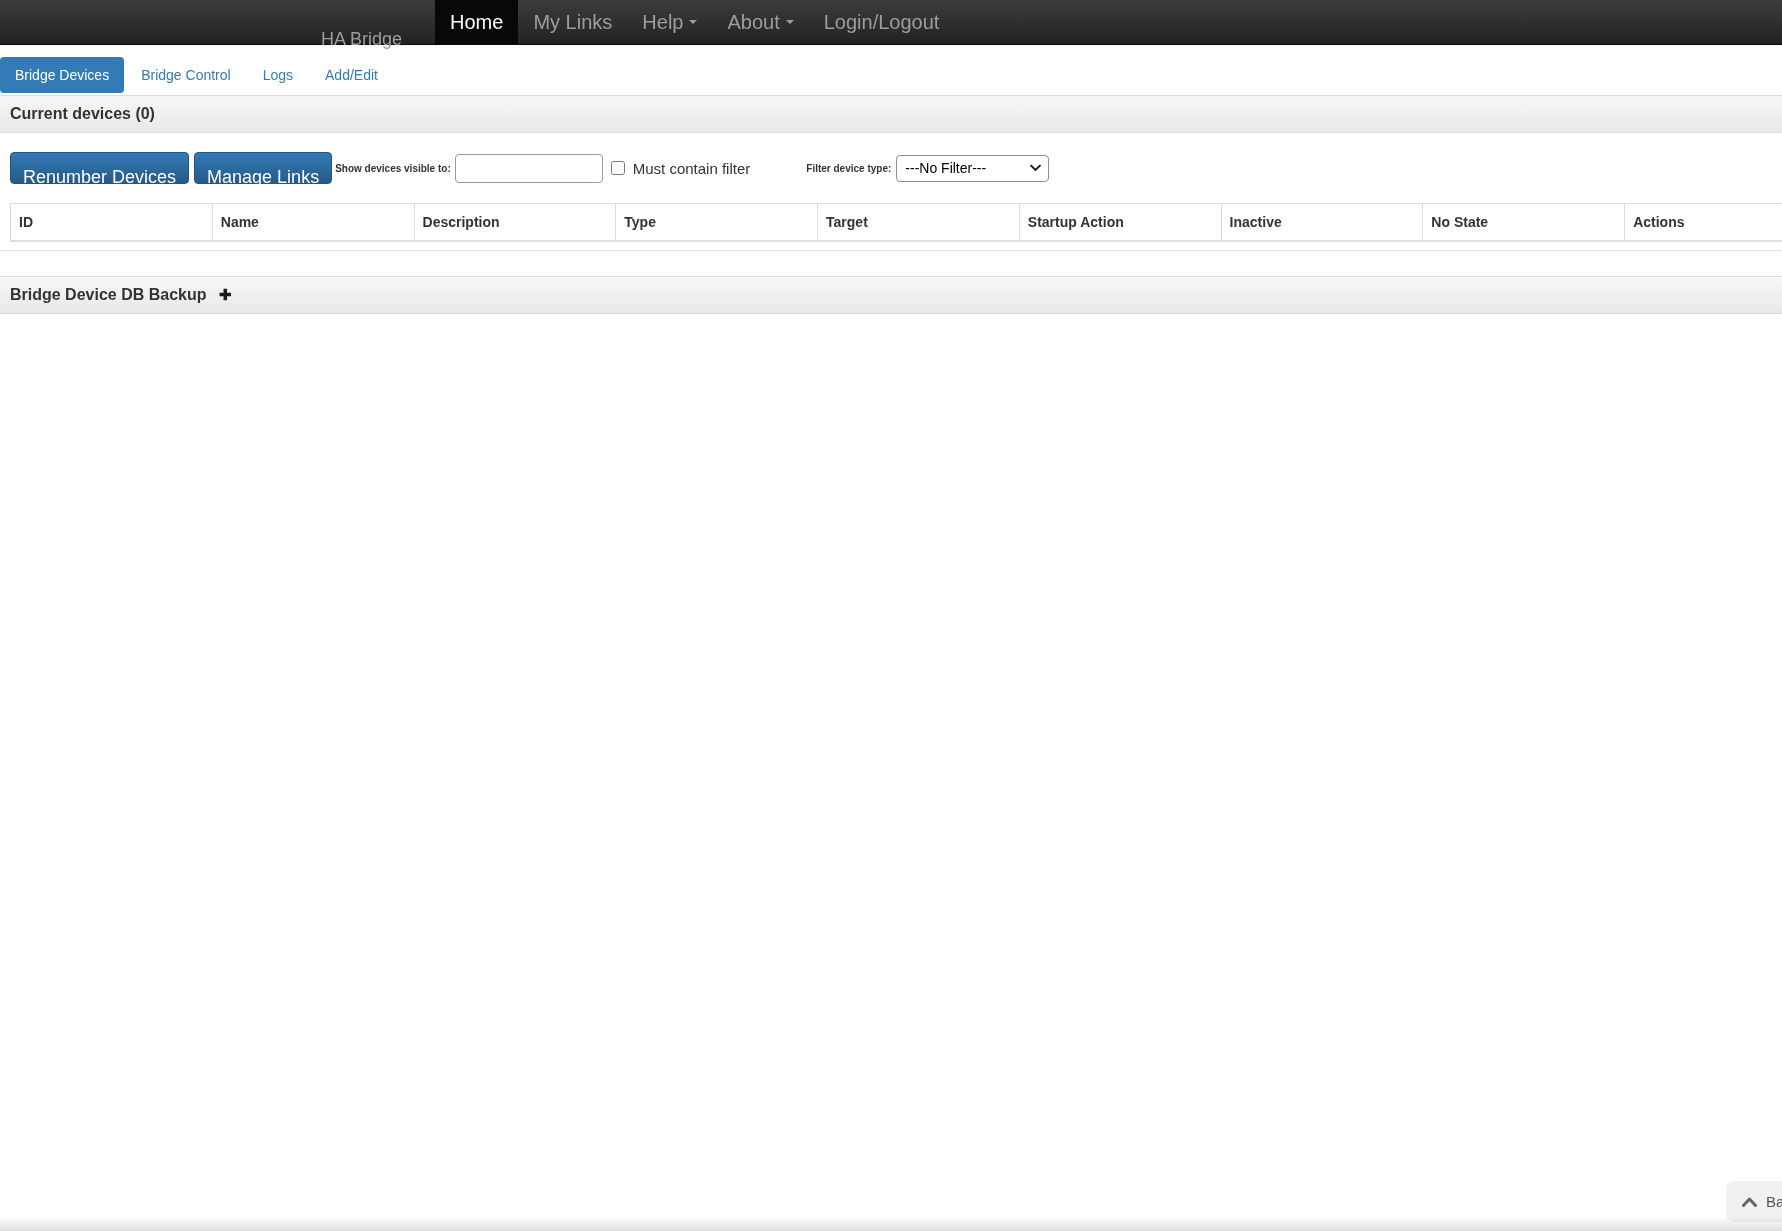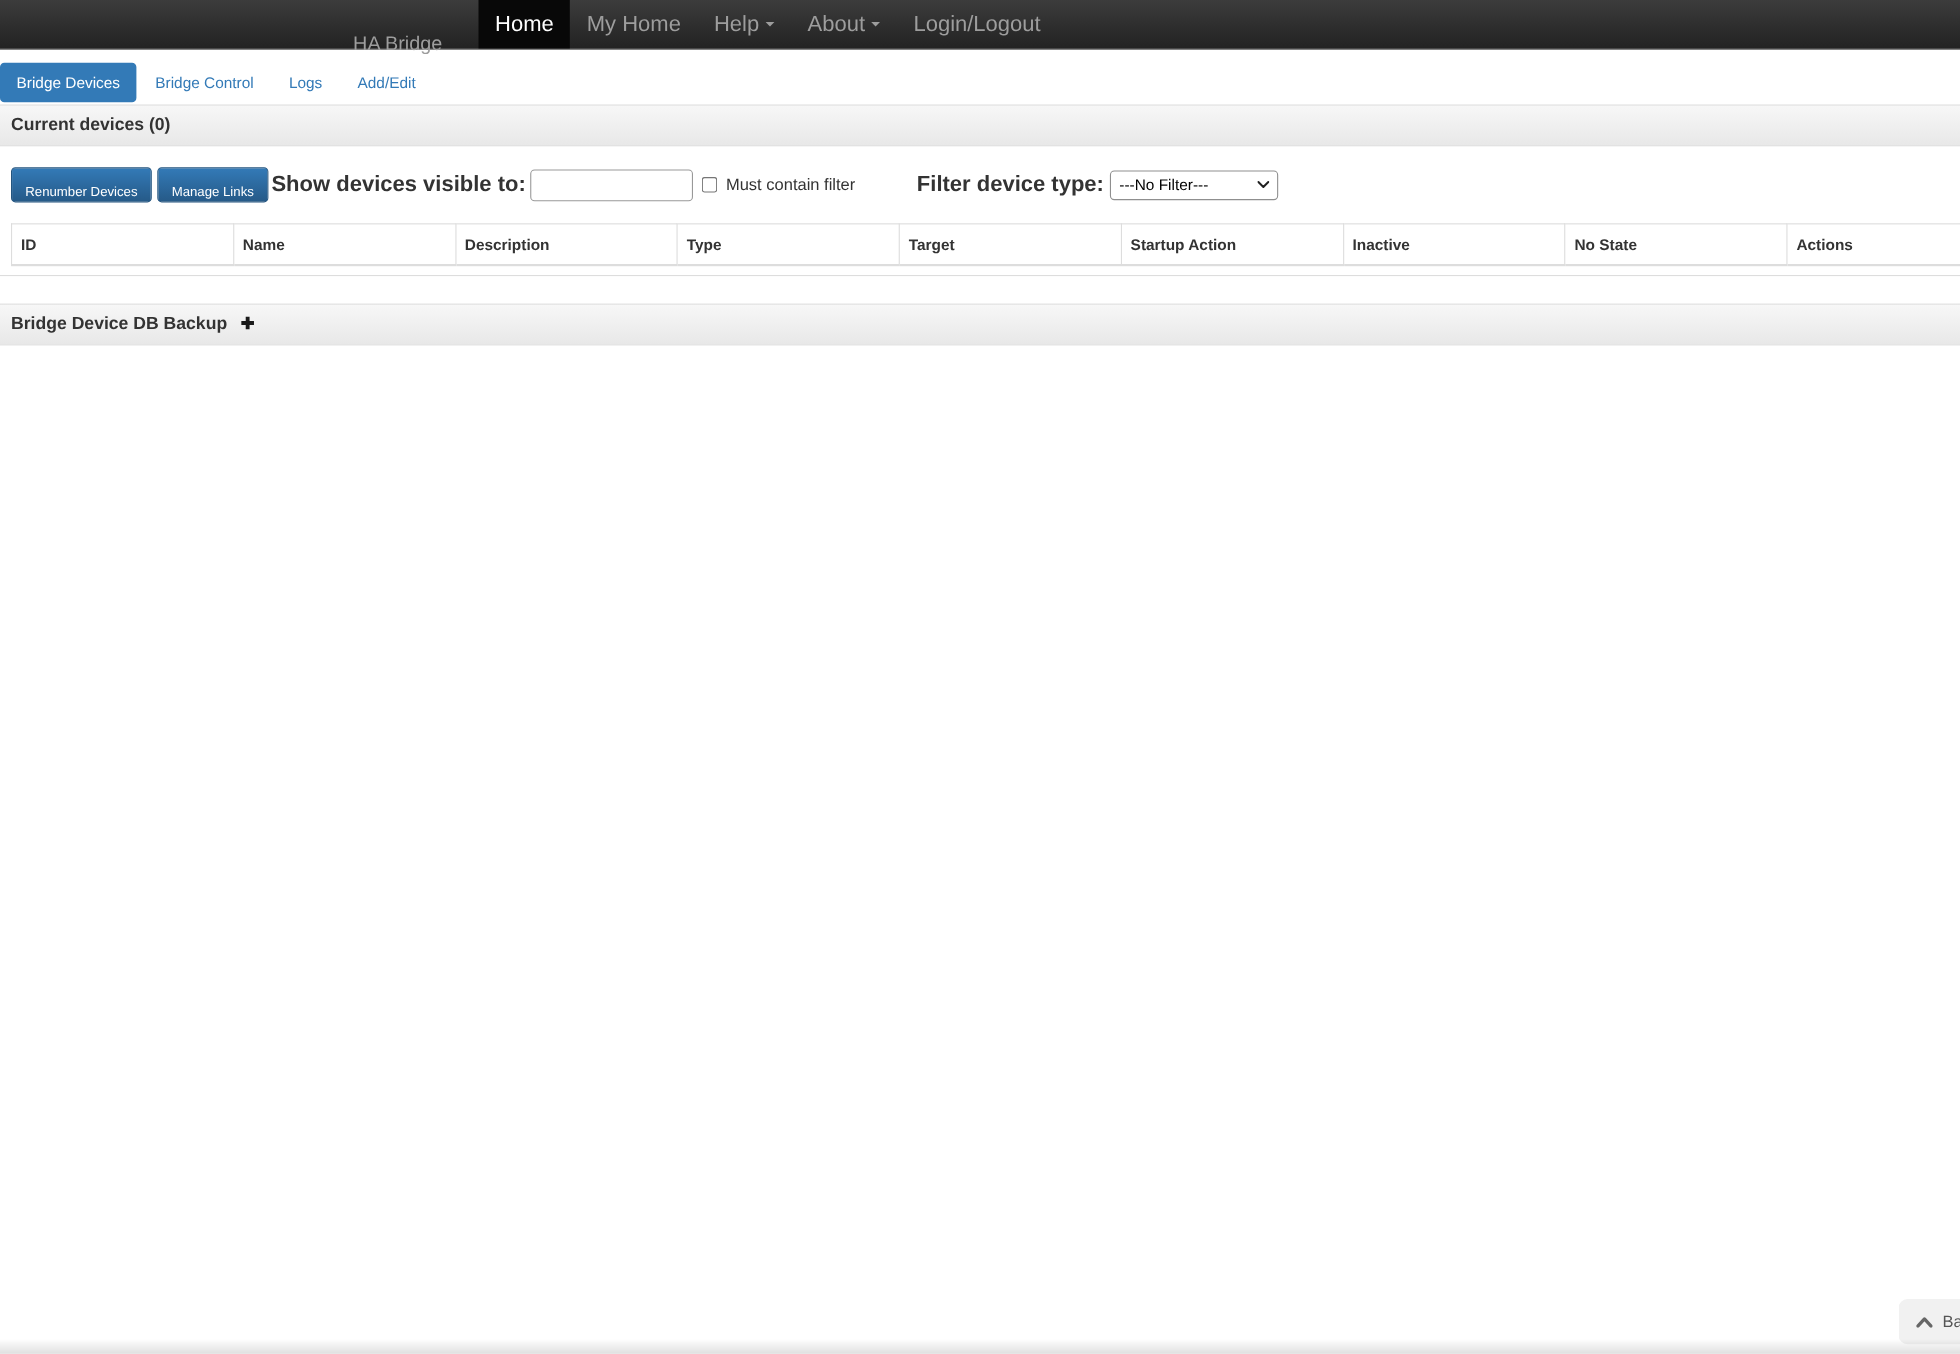--- a/index.html
+++ b/index.html
@@ -55,26 +55,26 @@
   .backup-heading { margin-top: 25px; }
   .plus {
     font-weight: 700; color: #1a1a1a; margin-left: 8px; font-size: 15px;
     cursor: pointer;
   }
 
   
   .controls-row { display: flex; align-items: center; margin: 19px 0 19px 10px; }
   .btn {
     background-image: linear-gradient(to bottom, #337ab7 0%, #265a88 100%);
-    border: 1px solid #245580; color: #fff; font-size: 12px;
+    border: 1px solid #245580; color: #fff; font-size: 18px;
     padding: 14px 12px; border-radius: 4px; cursor: pointer; height: 32px;
     font-family: "Liberation Sans", sans-serif; white-space: nowrap;
   }
   .btn + .btn { margin-left: 5px; }
-  .bold-label { font-weight: bold; font-size: 20px; margin-left: 3px; white-space: nowrap; }
+  .bold-label { font-weight: bold; font-size: 10px; margin-left: 3px; white-space: nowrap; }
   .text-input {
     width: 148px; height: 29px; border: 1px solid #999; border-radius: 4px;
     margin-left: 4px; padding: 0 8px; font-size: 14px;
     font-family: "Liberation Sans", sans-serif;
   }
   .chk { margin-left: 8px; width: 14px; height: 14px; cursor: pointer; }
   .plain-label { font-size: 15px; margin-left: 5px; white-space: nowrap; text-align: right; }
   .type-filter-label { margin-left: 56px; }
   .select-wrap { position: relative; margin-left: 5px; display: inline-block; }
   .select-wrap select {
@@ -120,21 +120,21 @@
 <body>
 
 <nav class="navbar">
   <div class="nav-inner">
     <a class="brand">HA Bridge</a>
     <div class="nav-items">
       <a class="nav-item active">
         <span>Home</span>
       </a>
       <a class="nav-item">
-        <span>My Home</span>
+        <span>My Links</span>
       </a>
       <a class="nav-item">
         <span>Help</span>
         <span class="caret"></span>
       </a>
       <a class="nav-item">
         <span>About</span>
         <span class="caret"></span>
       </a>
       <a class="nav-item">

